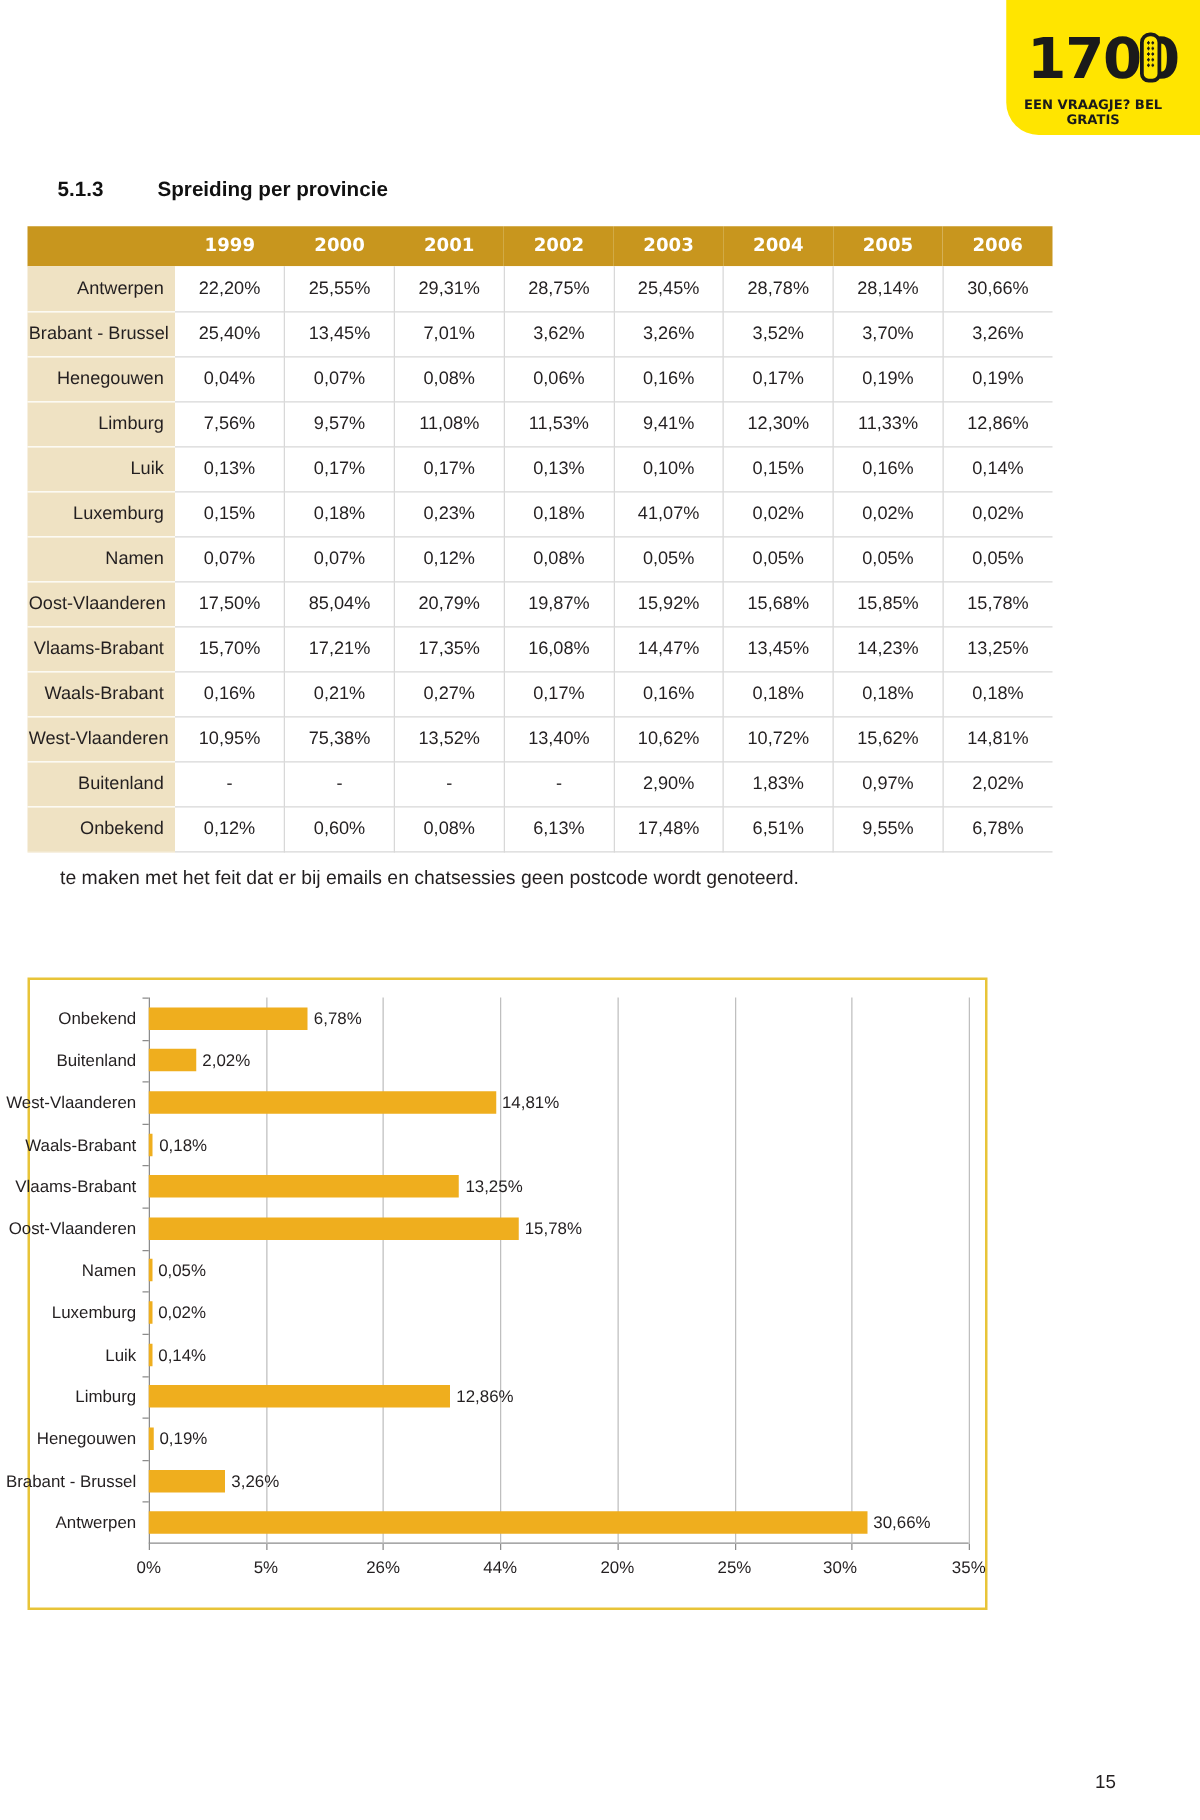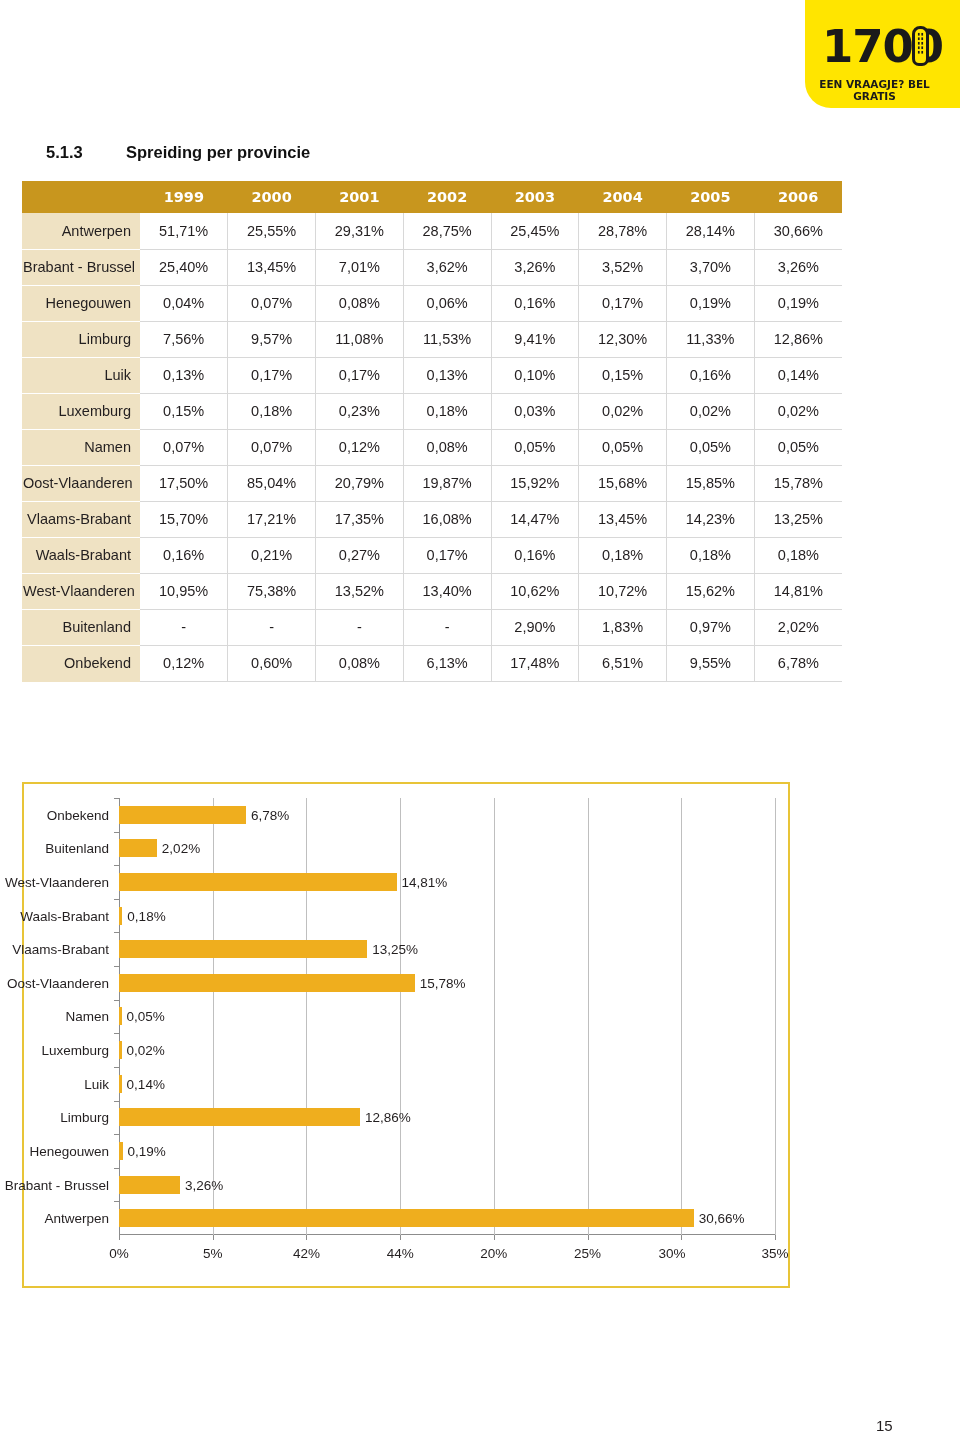--- a/index.html
+++ b/index.html
@@ -219,21 +219,21 @@
             <th>2002</th>
             <th>2003</th>
             <th>2004</th>
             <th>2005</th>
             <th>2006</th>
           </tr>
       </thead>
       <tbody id="tbl-body">
           <tr>
             <td class="rowlabel">Antwerpen</td>
-            <td>51,71%</td>
+            <td>22,20%</td>
             <td>25,55%</td>
             <td>29,31%</td>
             <td>28,75%</td>
             <td>25,45%</td>
             <td>28,78%</td>
             <td>28,14%</td>
             <td>30,66%</td>
           </tr>
           <tr>
             <td class="rowlabel">Brabant - Brussel</td>
@@ -278,21 +278,21 @@
             <td>0,15%</td>
             <td>0,16%</td>
             <td>0,14%</td>
           </tr>
           <tr>
             <td class="rowlabel">Luxemburg</td>
             <td>0,15%</td>
             <td>0,18%</td>
             <td>0,23%</td>
             <td>0,18%</td>
-            <td>0,03%</td>
+            <td>41,07%</td>
             <td>0,02%</td>
             <td>0,02%</td>
             <td>0,02%</td>
           </tr>
           <tr>
             <td class="rowlabel">Namen</td>
             <td>0,07%</td>
             <td>0,07%</td>
             <td>0,12%</td>
             <td>0,08%</td>
@@ -365,35 +365,36 @@
             <td>17,48%</td>
             <td>6,51%</td>
             <td>9,55%</td>
             <td>6,78%</td>
           </tr>
         </tbody>
     </table>
   </div>
 
   <div class="para">
+    <div>te maken met het feit dat er bij emails en chatsessies geen postcode wordt genoteerd.</div>
   </div>
 
   <div class="chart-frame">
     <div class="chart-inner">
       <div class="plot" id="plot">
         <div class="axis-vert"></div>
         <div class="axis-base"></div>
       <div class="tickmark" style="left: 0px;"></div>
           <div class="xlabel" style="left: 0px;">0%</div>
           <div class="gridline" style="left: 93.7143px;"></div>
           <div class="tickmark" style="left: 93.7143px;"></div>
           <div class="xlabel" style="left: 93.7143px;">5%</div>
           <div class="gridline" style="left: 187.429px;"></div>
           <div class="tickmark" style="left: 187.429px;"></div>
-          <div class="xlabel" style="left: 187.429px;">42%</div>
+          <div class="xlabel" style="left: 187.429px;">26%</div>
           <div class="gridline" style="left: 281.143px;"></div>
           <div class="tickmark" style="left: 281.143px;"></div>
           <div class="xlabel" style="left: 281.143px;">44%</div>
           <div class="gridline" style="left: 374.857px;"></div>
           <div class="tickmark" style="left: 374.857px;"></div>
           <div class="xlabel" style="left: 374.857px;">20%</div>
           <div class="gridline" style="left: 468.571px;"></div>
           <div class="tickmark" style="left: 468.571px;"></div>
           <div class="xlabel" style="left: 468.571px;">25%</div>
           <div class="gridline" style="left: 562.286px;"></div>

